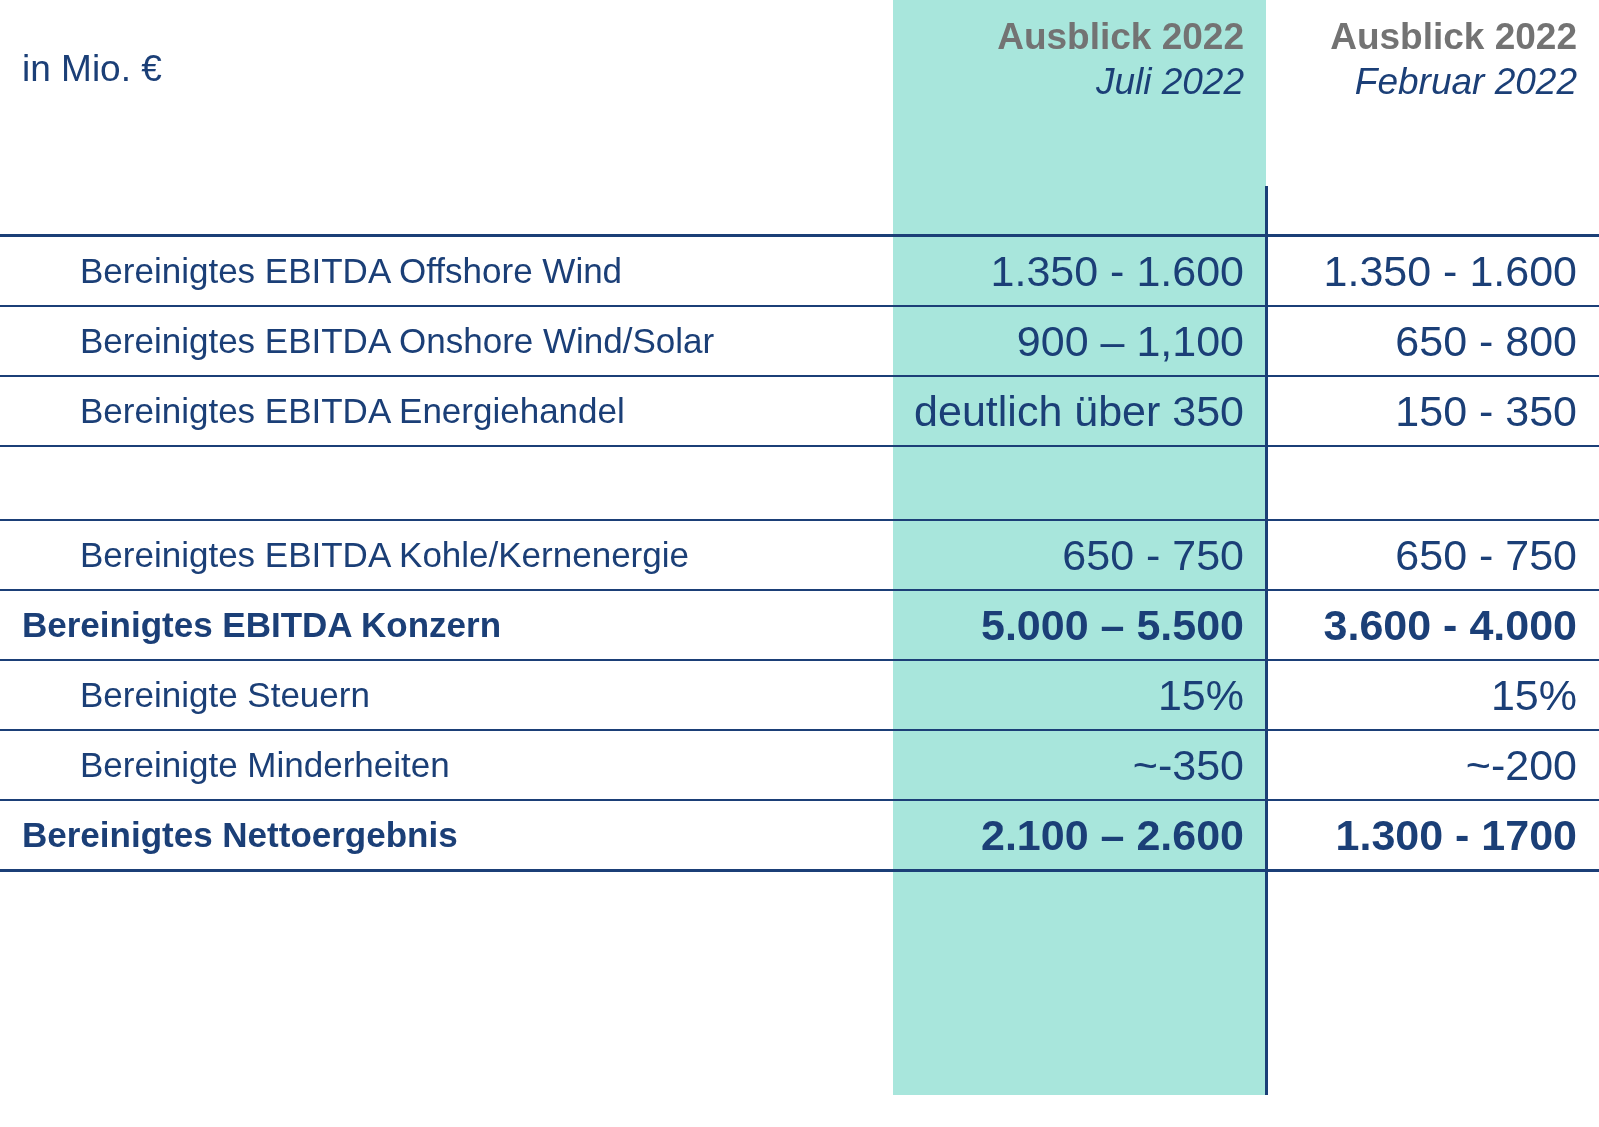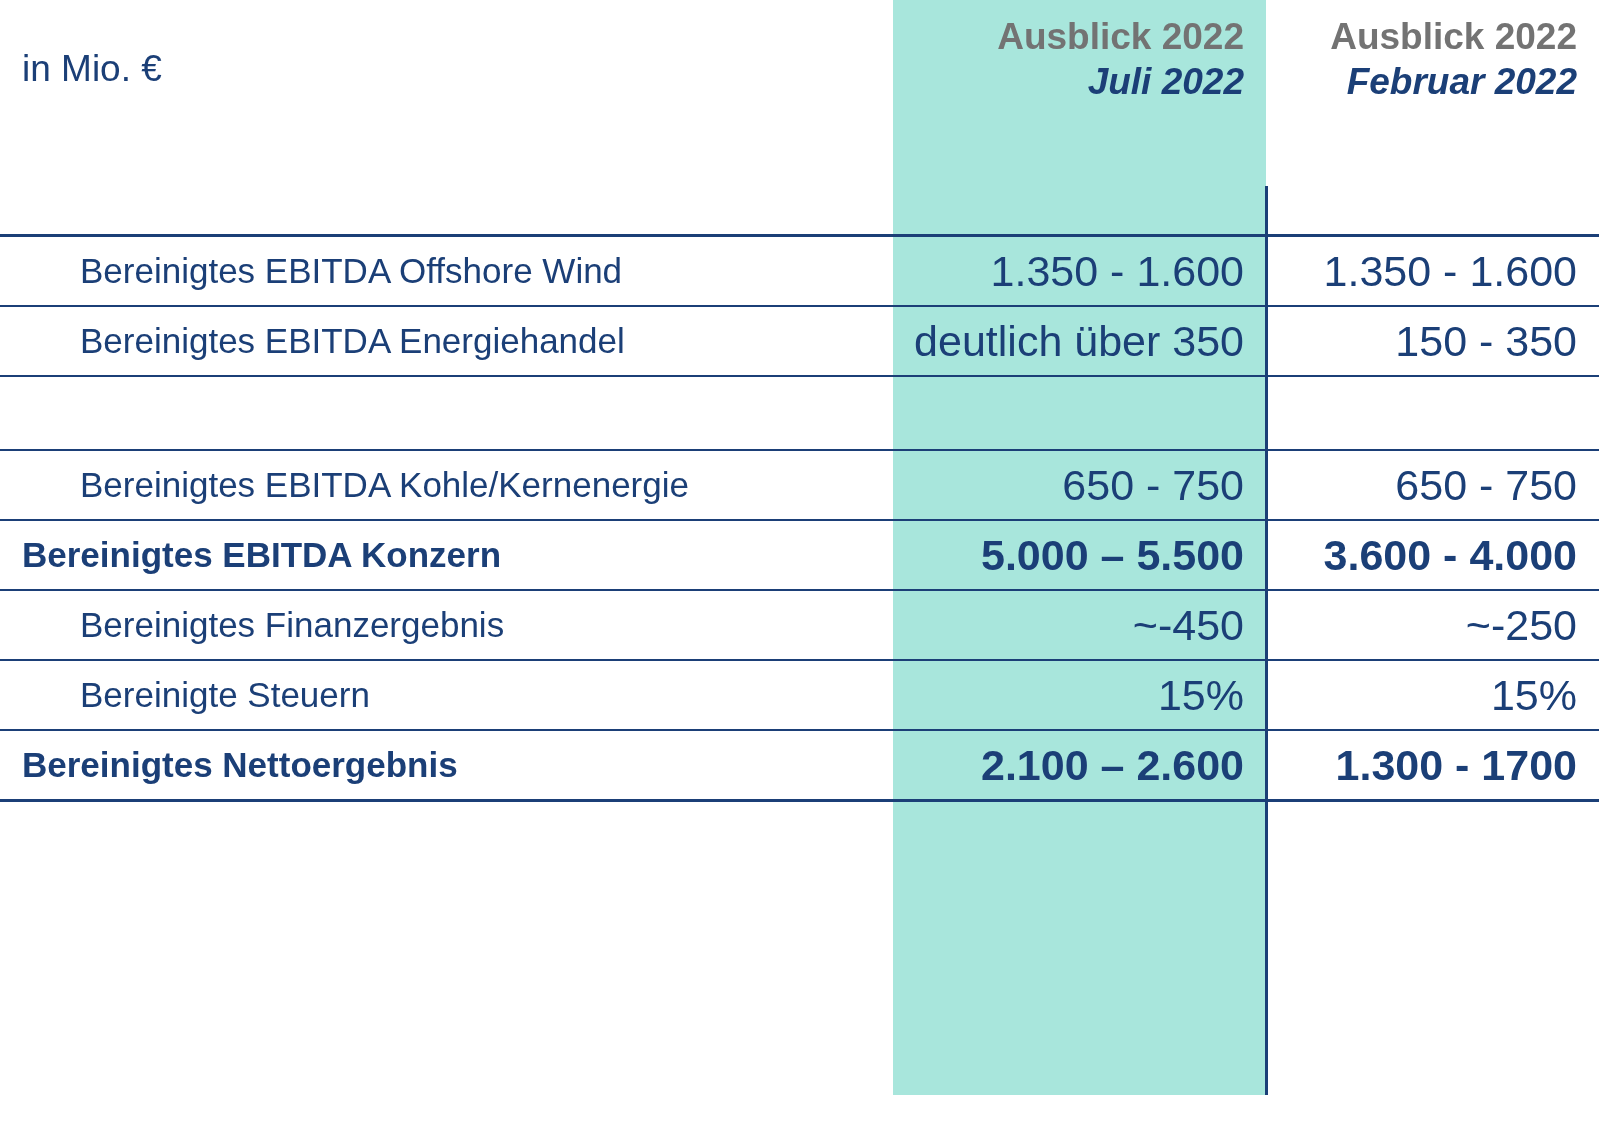--- a/index.html
+++ b/index.html
@@ -69,21 +69,20 @@
     color: #737373;
     line-height: 1.22;
     white-space: nowrap;
   }
   .hdr-sub {
     font-size: 37px;
     font-style: italic;
     color: #1b3f77;
     line-height: 1.22;
     white-space: nowrap;
-    font-weight: bold;
   }
 
   
   tr.data-row td {
     height: 68px;
     border-top: 2px solid #1b3f77;
   }
   tr.data-row.first td { border-top: 3px solid #1b3f77; }
   tr.spacer-row td { height: 72px; border-top: 2px solid #1b3f77; }
   tr.last-border td { border-bottom: 3px solid #1b3f77; }
@@ -138,48 +137,53 @@
           <div class="hdr-title">Ausblick 2022</div>
           <div class="hdr-sub">Februar 2022</div>
         </td>
       </tr>
     <tr class="data-row first">
           <td class="cell-label">Bereinigtes EBITDA Offshore Wind</td>
           <td class="cell-val">1.350 - 1.600</td>
           <td class="cell-val">1.350 - 1.600</td>
         </tr>
         <tr class="data-row">
+          <td class="cell-label">Bereinigtes EBITDA Onshore Wind/Solar</td>
+          <td class="cell-val">900 – 1,100</td>
+          <td class="cell-val">650 - 800</td>
+        </tr>
+        <tr class="data-row">
           <td class="cell-label">Bereinigtes EBITDA Energiehandel</td>
           <td class="cell-val">deutlich über 350</td>
           <td class="cell-val">150 - 350</td>
         </tr>
         <tr class="spacer-row">
           <td class="cell-label"></td>
           <td class="cell-val"></td>
           <td class="cell-val"></td>
         </tr>
         <tr class="data-row">
           <td class="cell-label">Bereinigtes EBITDA Kohle/Kernenergie</td>
           <td class="cell-val">650 - 750</td>
           <td class="cell-val">650 - 750</td>
         </tr>
         <tr class="data-row">
           <td class="cell-label bold">Bereinigtes EBITDA Konzern</td>
           <td class="cell-val bold">5.000 – 5.500</td>
           <td class="cell-val bold">3.600 - 4.000</td>
         </tr>
         <tr class="data-row">
-          <td class="cell-label">Bereinigtes Finanzergebnis</td>
-          <td class="cell-val">~-450</td>
-          <td class="cell-val">~-250</td>
-        </tr>
-        <tr class="data-row">
           <td class="cell-label">Bereinigte Steuern</td>
           <td class="cell-val">15%</td>
           <td class="cell-val">15%</td>
+        </tr>
+        <tr class="data-row">
+          <td class="cell-label">Bereinigte Minderheiten</td>
+          <td class="cell-val">~-350</td>
+          <td class="cell-val">~-200</td>
         </tr>
         <tr class="data-row last-border">
           <td class="cell-label bold">Bereinigtes Nettoergebnis</td>
           <td class="cell-val bold">2.100 – 2.600</td>
           <td class="cell-val bold">1.300 - 1700</td>
         </tr>
       </tbody>
   </table>
 </div>
 

